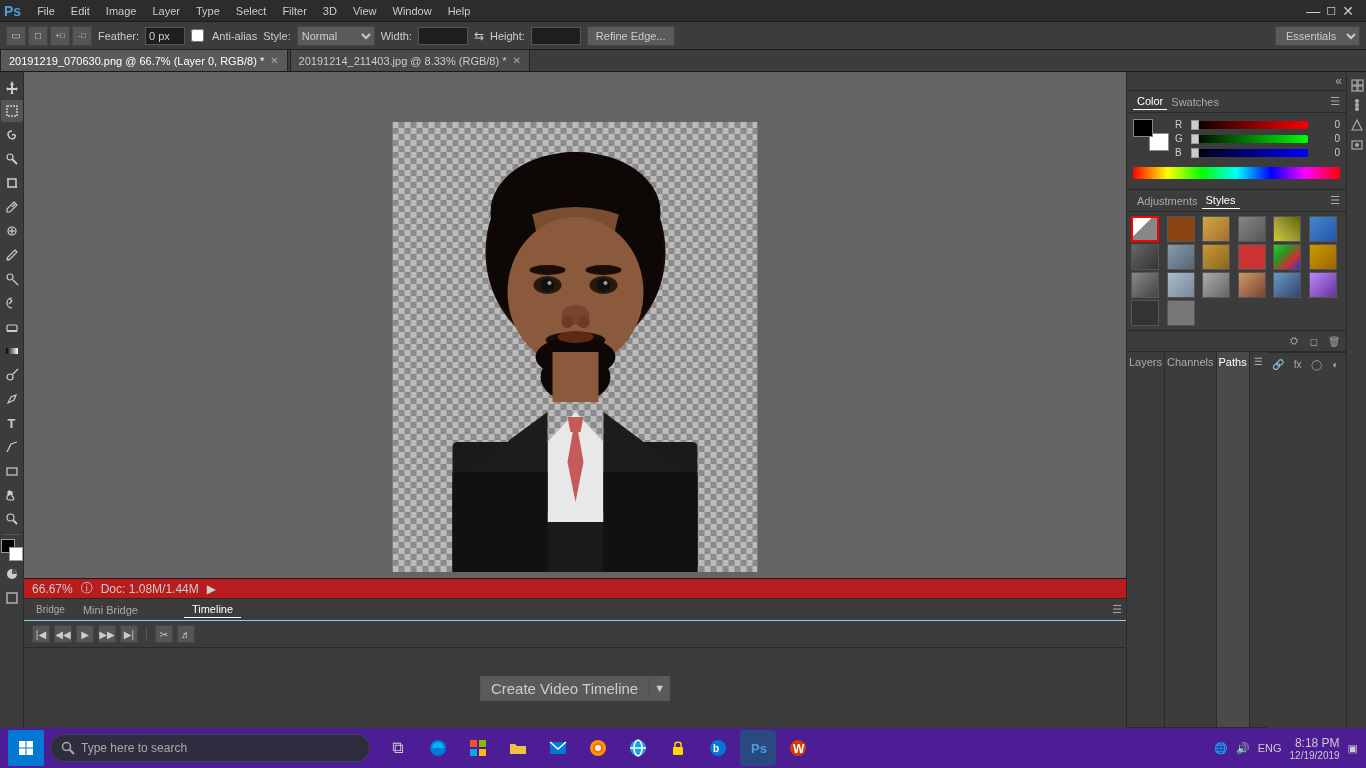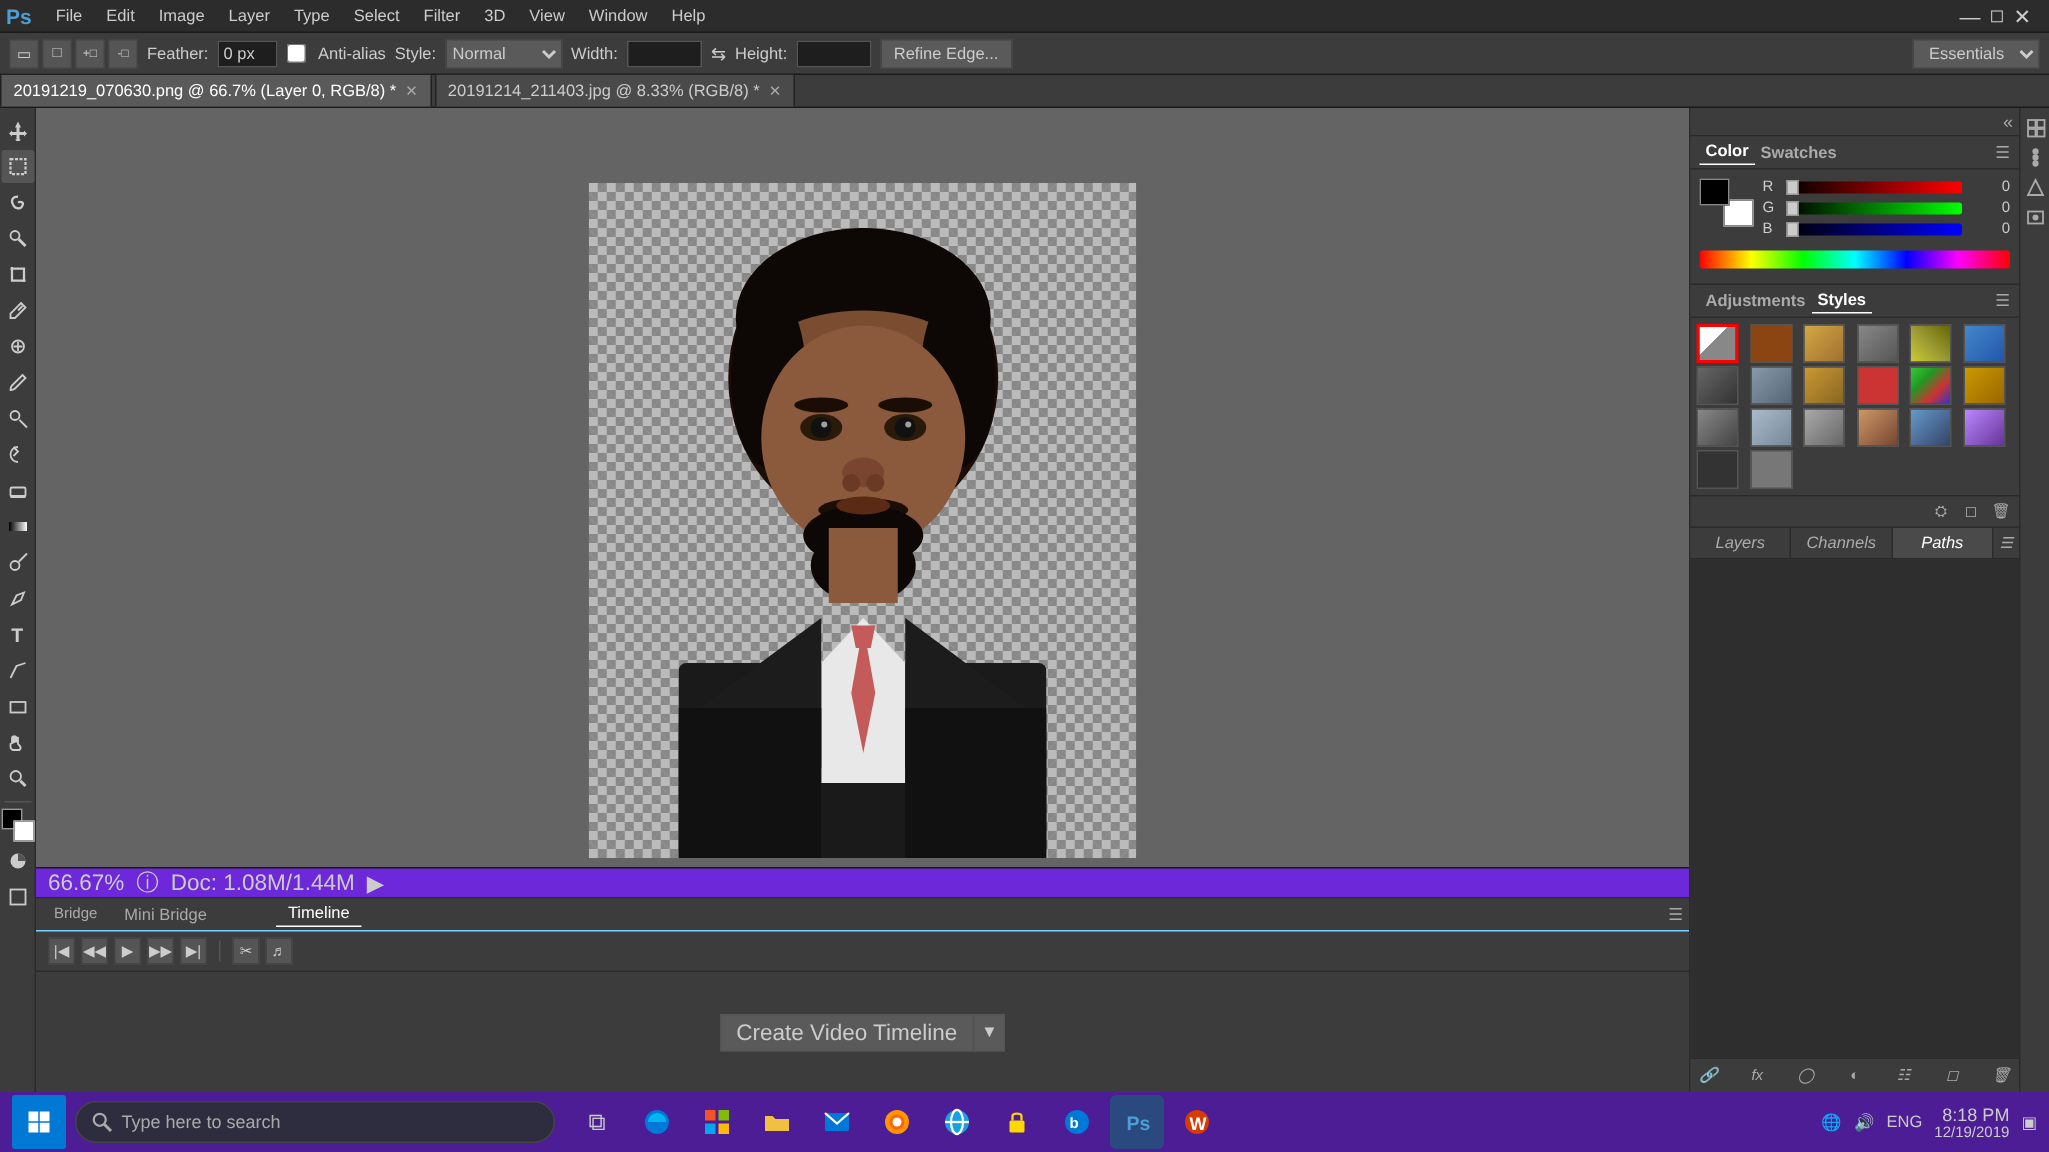--- a/index.html
+++ b/index.html
@@ -44,46 +44,46 @@
       linear-gradient(-45deg, #888 25%, transparent 25%),
       linear-gradient(45deg, transparent 75%, #888 75%),
       linear-gradient(-45deg, transparent 75%, #888 75%);
       background-size: 12px 12px;
       background-position: 0 0, 0 6px, 6px -6px, -6px 0px;
       background-color: #bbb;
       position: absolute; top: 0; left: 0; width: 100%; height: 100%; }
     .portrait-overlay { position: absolute; top: 0; left: 0; width: 100%; height: 100%; display: flex; align-items: center; justify-content: center; }
 
     
-    .status-bar { background: #6d28d9; height: 20px; display: flex; align-items: center; padding: 0 8px; border-top: 1px solid #1a1a1a; font-size: 15px; color: #ccc; gap: 8px; }
+    .status-bar { background: #b91c1c; height: 20px; display: flex; align-items: center; padding: 0 8px; border-top: 1px solid #1a1a1a; font-size: 12px; color: #ccc; gap: 8px; }
     .status-zoom { color: #ccc; }
 
     
     .right-panel { width: 220px; background: #3c3c3c; border-left: 1px solid #2a2a2a; display: flex; flex-direction: column; flex-shrink: 0; }
 
     
     .panel-section { border-bottom: 1px solid #2a2a2a; }
-    .panel-tab { font-size: 11px; color: #aaa; cursor: pointer; padding: 2px 4px; font-weight: bold; }
+    .panel-tab { font-size: 11px; color: #aaa; cursor: pointer; padding: 2px 4px; }
     .panel-tab.active { color: #fff; border-bottom: 1px solid #fff; }
 
     .color-panel-body { padding: 6px; }
     .slider-row { display: flex; align-items: center; gap: 4px; margin-bottom: 3px; }
     .slider-label { width: 12px; font-size: 10px; color: #ccc; }
     .slider-track { flex: 1; height: 8px; position: relative; border-radius: 2px; overflow: visible; }
     .slider-r { background: linear-gradient(to right, #000, #f00); }
     .slider-g { background: linear-gradient(to right, #000, #0f0); }
     .slider-b { background: linear-gradient(to right, #000, #00f); }
     .slider-val { width: 28px; font-size: 10px; color: #ccc; text-align: right; }
     .slider-thumb { width: 8px; height: 10px; background: #ccc; position: absolute; top: -1px; border: 1px solid #999; cursor: pointer; }
 
     .spectrum-bar { height: 12px; width: 100%; margin: 4px 0; background: linear-gradient(to right, #f00, #ff0, #0f0, #0ff, #00f, #f0f, #f00); border-radius: 2px; }
     .swatch { width: 28px; height: 26px; border: 1px solid #555; cursor: pointer; position: relative; }
 
     
-    .layers-panel { flex: 1; display: flex; flex-direction: column; font-style: italic; }
+    .layers-panel { flex: 1; display: flex; flex-direction: row; }
     .layers-header-tabs { display: flex; background: #3c3c3c; border-bottom: 1px solid #2a2a2a; }
     .layer-tab { flex: 1; text-align: center; padding: 4px 2px; font-size: 11px; color: #aaa; cursor: pointer; border-right: 1px solid #2a2a2a; }
     .layer-tab.active { color: #fff; background: #4a4a4a; }
     .layers-body { flex: 1; background: #2e2e2e; }
 
     
     .bottom-panel { height: 130px; background: #3c3c3c; border-top: 1px solid #2a2a2a; display: flex; flex-direction: column; }
     .bottom-panel-tabs { display: flex; height: 22px; background: #3c3c3c; border-bottom: 1px solid #7dd3fc; align-items: center; padding-left: 4px; gap: 2px; }
     .bottom-tab { padding: 2px 8px; font-size: 11px; color: #aaa; cursor: pointer; }
     .bottom-tab.active { color: #fff; border-bottom: 1px solid #fff; margin-left: 36px; }

